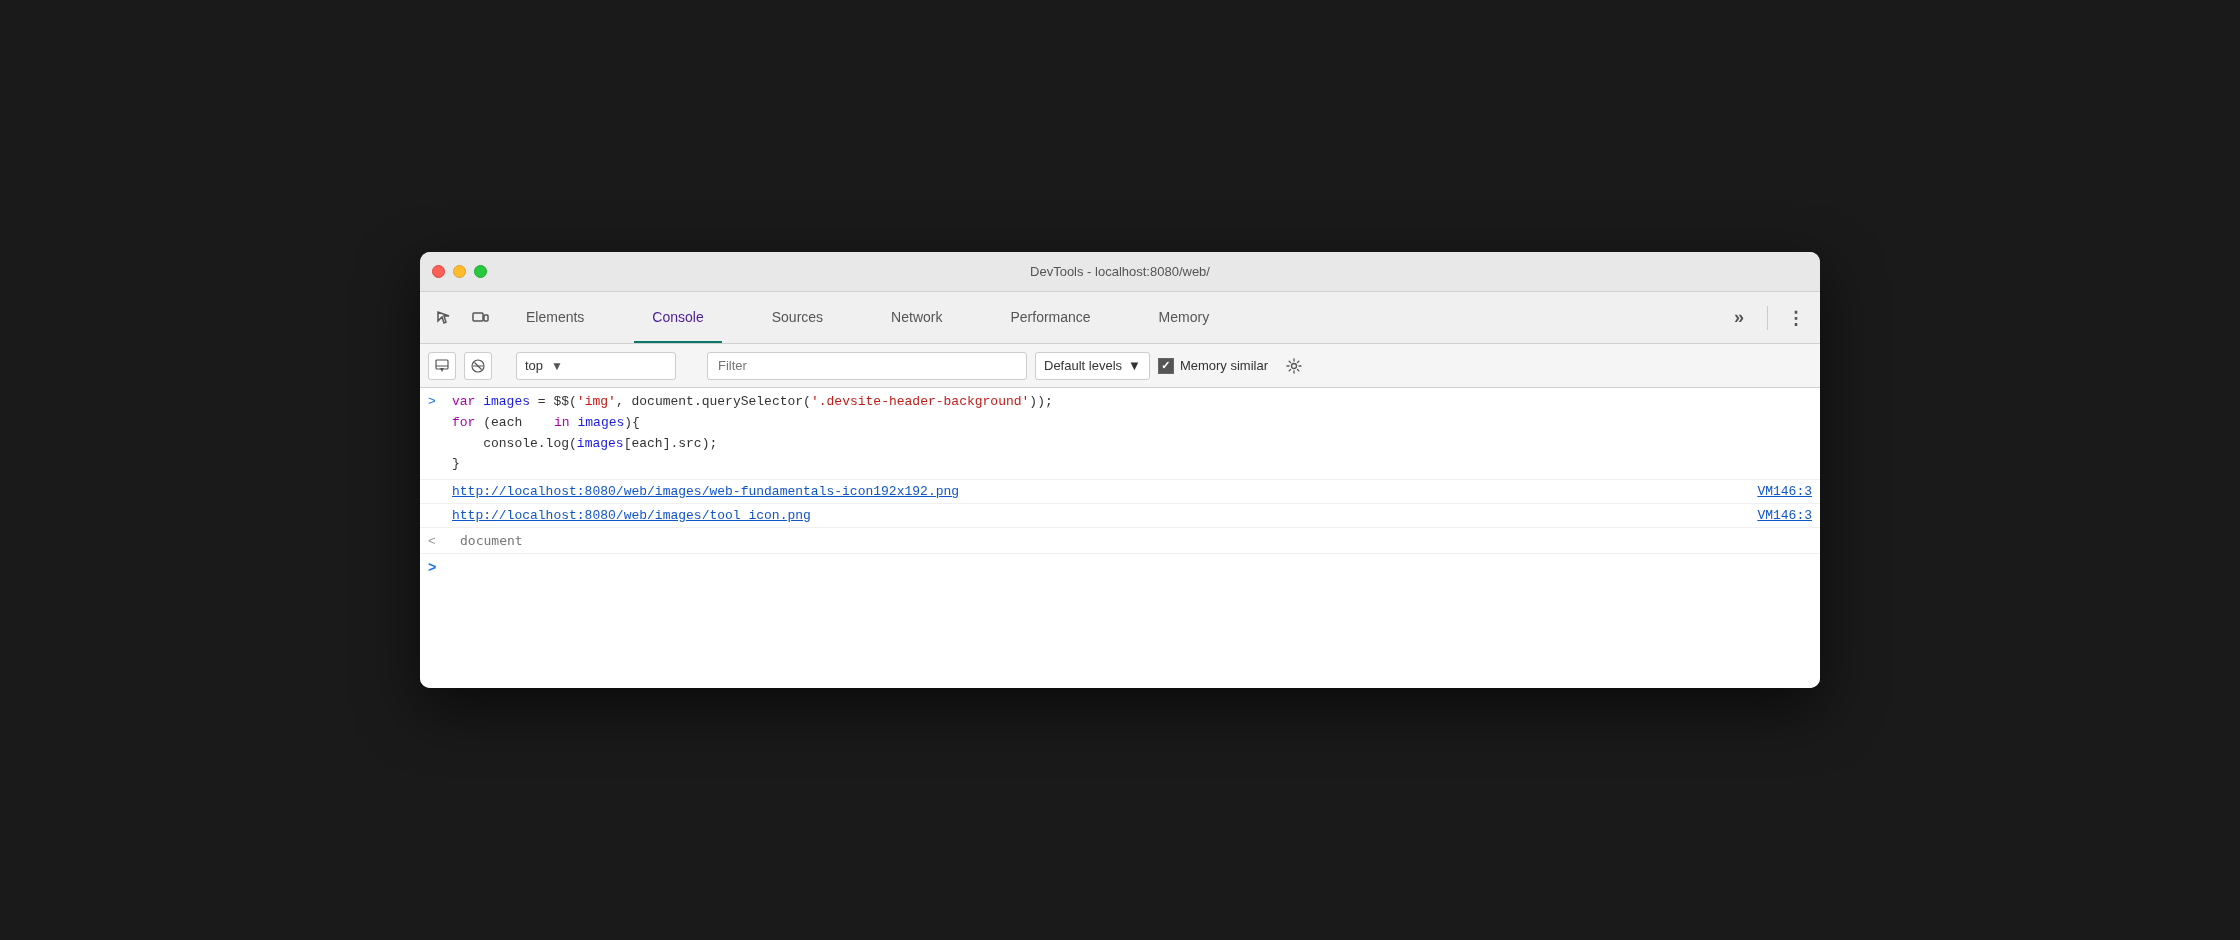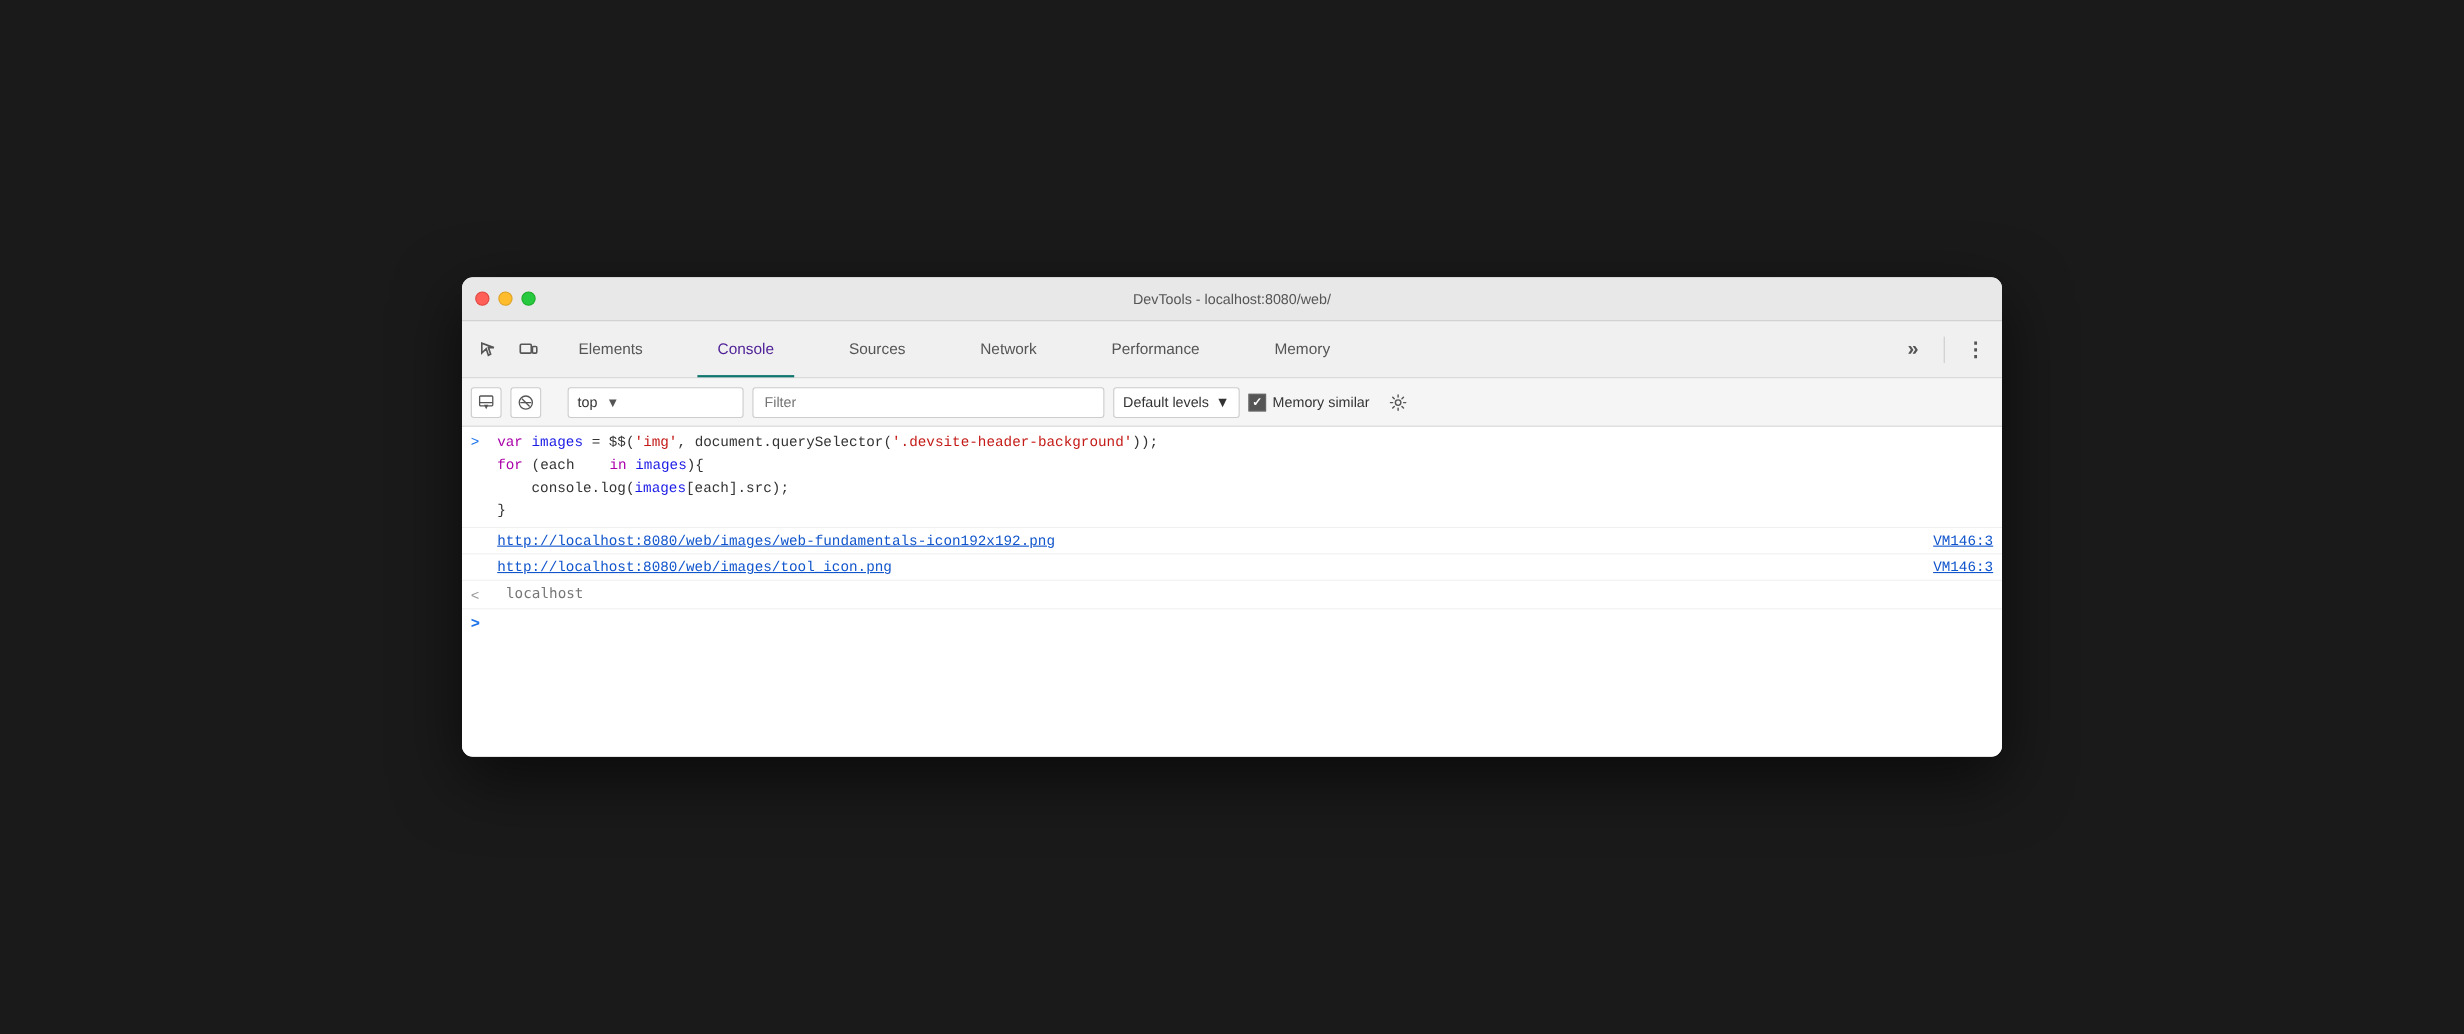--- a/index.html
+++ b/index.html
@@ -161,20 +161,21 @@
     .filter-input {
       height: 28px;
       border: 1px solid #ccc;
       border-radius: 3px;
       background: white;
       padding: 0 10px;
       font-size: 13px;
       color: #999;
       flex: 1;
       max-width: 320px;
+      margin-left: 23px;
     }
     .default-levels {
       height: 28px;
       border: 1px solid #ccc;
       border-radius: 3px;
       background: white;
       padding: 0 8px;
       font-size: 13px;
       color: #333;
       display: flex;
@@ -429,20 +430,20 @@
       <span class="vm-ref">VM146:3</span>
     </div>
 
     <div class="link-entry">
       <a class="console-link">http://localhost:8080/web/images/tool_icon.png</a>
       <span class="vm-ref">VM146:3</span>
     </div>
 
     <div class="undefined-entry">
       <span class="console-prompt right">&lt;</span>
-      <span class="undefined-text">localhost</span>
+      <span class="undefined-text">document</span>
     </div>
 
     <div class="prompt-row">
       <span class="prompt-icon">&gt;</span>
     </div>
   </div>
 </div>
 
 </body></html>

